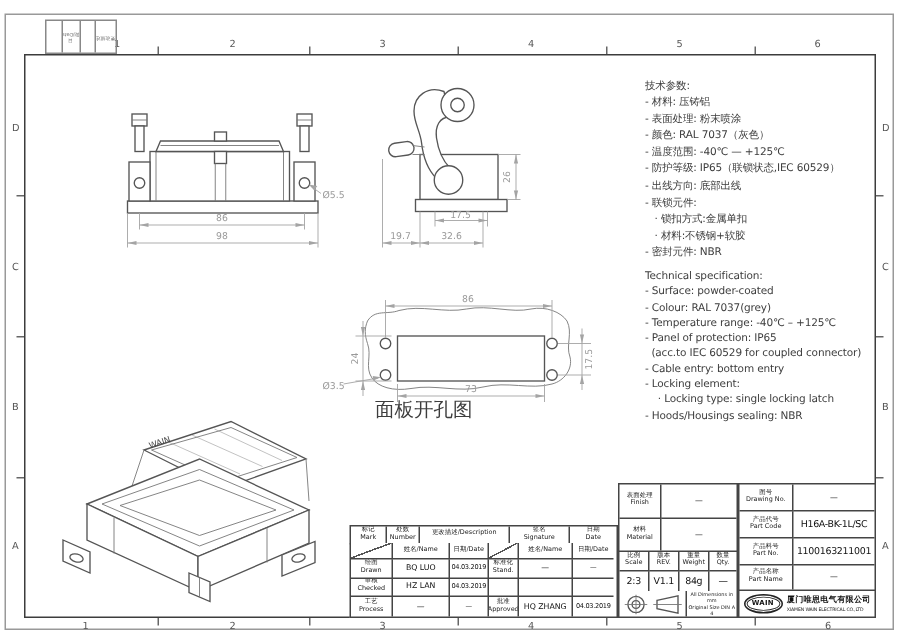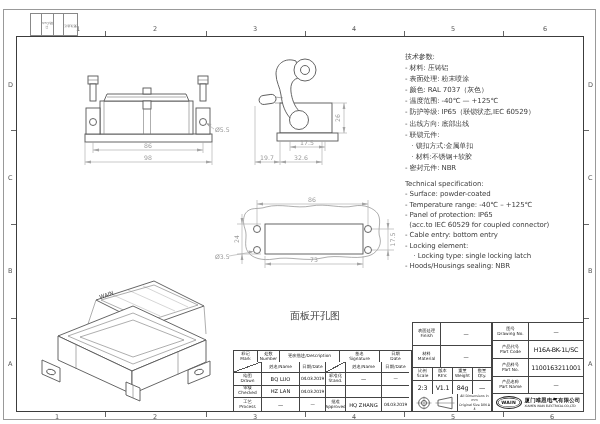--- a/index.html
+++ b/index.html
@@ -12,25 +12,25 @@
   .zone{font-size:6.5px;color:#555;line-height:1;}
   .tickh{width:1px;height:5px;background:#666;}
   .tickv{height:1px;width:5px;background:#666;}
   
   #corner-table{left:30px;top:13px;width:48px;height:23px;border:1px solid #888;box-sizing:border-box;display:flex;}
   #corner-table .cc{border-right:1px solid #888;height:100%;box-sizing:border-box;overflow:hidden;
      display:flex;align-items:center;justify-content:center;}
   #corner-table .cc:last-child{border-right:none;}
   #corner-table span{display:block;transform:rotate(180deg);font-size:3.2px;color:#777;white-space:pre-line;text-align:center;line-height:1.1;}
   
-  .spec{left:405px;width:170px;color:#3d3d3d;}
+  .spec{left:430px;width:170px;color:#3d3d3d;}
   .spec .line{font-size:7px;letter-spacing:-0.1px;white-space:pre;line-height:11.1px;}
   #spec-en .line{line-height:10.3px;}
   
-  .caption{text-align:center;font-size:10px;color:#3d3d3d;line-height:11px;margin-top:42px;}
+  .caption{font-size:13px;color:#3d3d3d;line-height:11px;}
   
   .tb{box-sizing:border-box;border:1px solid #444;display:grid;background:#fff;}
   .tb .c{box-sizing:border-box;border-right:1px solid #444;border-bottom:1px solid #444;
          display:flex;align-items:center;justify-content:center;overflow:hidden;}
   .tb .c.last-col{border-right:none;}
   .tb .c.last-row{border-bottom:none;}
   .lbl{font-size:4.3px;line-height:1.12;color:#222;text-align:center;white-space:pre-line;}
   .val{font-size:5.2px;color:#111;text-align:center;}
   .val.big{font-size:6.3px;letter-spacing:-0.2px;}
   .val.date{font-size:4.4px;letter-spacing:-0.2px;}
@@ -265,20 +265,21 @@
       <div class="line">- 防护等级: IP65（联锁状态,IEC 60529）</div>
       <div class="line">- 出线方向: 底部出线</div>
       <div class="line">- 联锁元件:</div>
       <div class="line">   · 锁扣方式:金属单扣</div>
       <div class="line">   · 材料:不锈钢+软胶</div>
       <div class="line">- 密封元件: NBR</div>
     </div>
   <div class="abs spec" id="spec-en" style="top:179px;">
       <div class="line">Technical specification:</div>
       <div class="line">- Surface: powder-coated</div>
+      <div class="line">- Colour: RAL 7037(grey)</div>
       <div class="line">- Temperature range: -40℃ – +125℃</div>
       <div class="line">- Panel of protection: IP65</div>
       <div class="line">  (acc.to IEC 60529 for coupled connector)</div>
       <div class="line">- Cable entry: bottom entry</div>
       <div class="line">- Locking element:</div>
       <div class="line">    · Locking type: single locking latch</div>
       <div class="line">- Hoods/Housings sealing: NBR</div>
     </div>
 
   <div class="abs tb" style="left:233px;top:350px;width:179px;height:13px;grid-template-columns:24px 22px 60px 40px 31px;grid-template-rows:1fr;">

